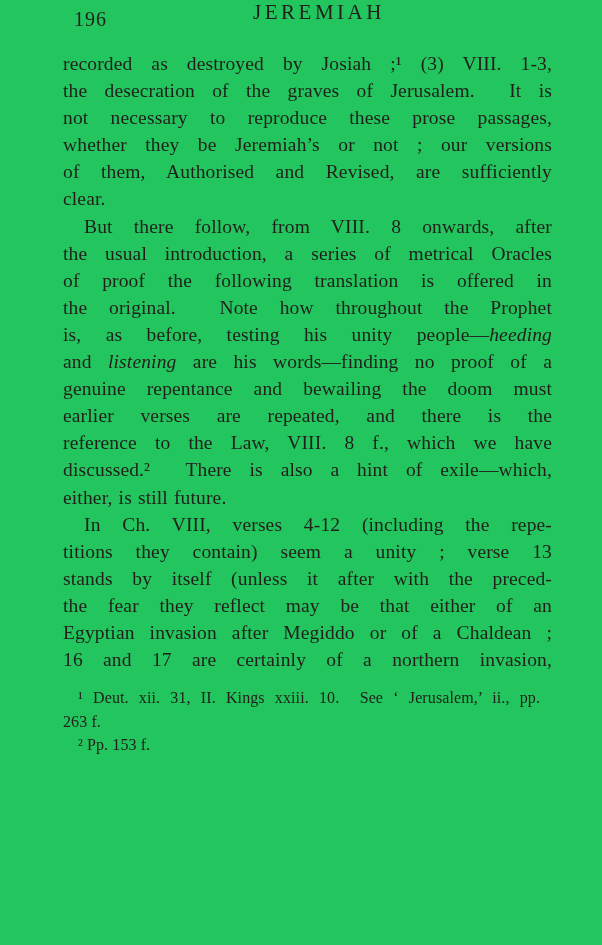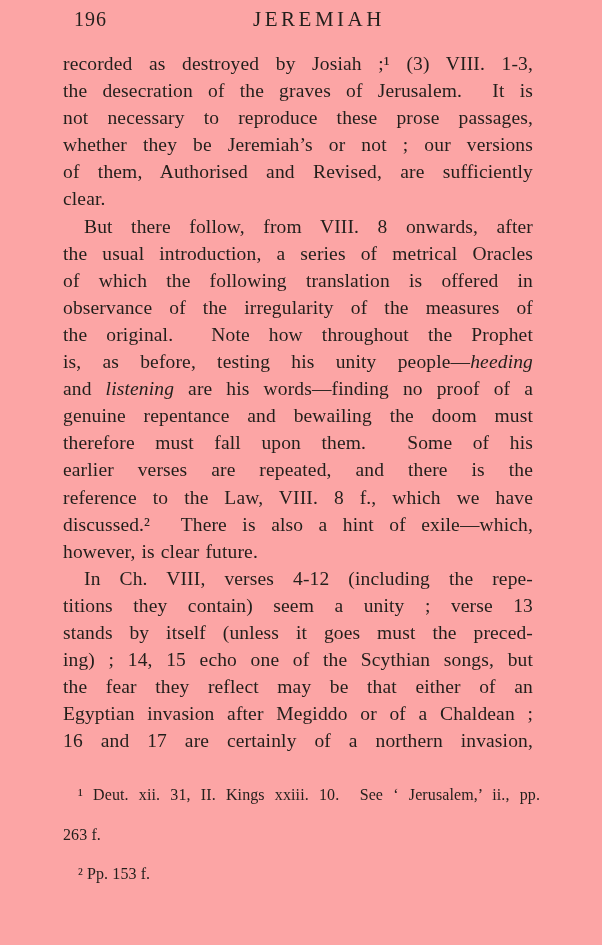--- a/index.html
+++ b/index.html
@@ -2,48 +2,48 @@
 <html><head>
 <meta charset="utf-8">
 <style>
   html, body { margin: 0; padding: 0; }
   body { background: #fcfbf8; }
 
   .page {
     position: relative;
     width: 602px;
     height: 945px;
-    background: #fca5a5;
+    background: #22c55e;
     font-family: "Liberation Serif", serif;
     color: #221f1b;
     box-sizing: border-box;
     overflow: hidden;
   }
 
   .page-header {
     position: relative;
     height: 32px;
     padding: 8px 62px 0 74px;
   }
   .page-number {
     font-size: 20px;
     letter-spacing: 1px;
   }
   .running-title {
     position: absolute;
-    top: 7px;
+    top: 0;
     left: calc(50% + 18px);
     transform: translateX(-50%);
     font-size: 21px;
     letter-spacing: 3.5px;
     white-space: nowrap;
   }
 
   .body-text {
-    padding: 10px 69px 0 63px;
+    padding: 10px 50px 0 63px;
   }
   .para { margin: 0; }
   .line {
     font-size: 19.5px;
     line-height: 27.1px;
     height: 27.1px;
     text-align: justify;
     text-align-last: justify;
     letter-spacing: 0.15px;
     word-spacing: 1px;
@@ -58,21 +58,20 @@
     padding: 13px 62px 0 63px;
   }
   .fn-line {
     font-size: 16px;
     line-height: 23.5px;
     height: 23.5px;
     text-align: justify;
     text-align-last: justify;
     letter-spacing: 0.1px;
     overflow: hidden;
-    margin-top: 16px;
   }
   .fn-line.endline { text-align-last: left; }
   .fn-line.indent { text-indent: 15px; }
 </style>
 </head>
 <body>
 
 <div class="page">
 
   <div class="page-header">
@@ -85,37 +84,34 @@
         <div class="line"><span>recorded as destroyed by Josiah ;¹ (3) VIII. 1-3,</span></div>
         <div class="line"><span>the desecration of the graves of Jerusalem.&nbsp; It is</span></div>
         <div class="line"><span>not necessary to reproduce these prose passages,</span></div>
         <div class="line"><span>whether they be Jeremiah’s or not ; our versions</span></div>
         <div class="line"><span>of them, Authorised and Revised, are sufficiently</span></div>
         <div class="line endline"><span>clear.</span></div>
       </div>
       <div class="para">
         <div class="line indent"><span>But there follow, from VIII. 8 onwards, after</span></div>
         <div class="line"><span>the usual introduction, a series of metrical Oracles</span></div>
-        <div class="line"><span>of which the following translation is offered in</span></div>
-        <div class="line"><span>observance of the irregularity of the measures of</span></div>
+        <div class="line"><span>of proof the following translation is offered in</span></div>
         <div class="line"><span>the original.&nbsp; Note how throughout the Prophet</span></div>
         <div class="line"><span>is, as before, testing his unity people—</span><span class="it">heeding</span></div>
         <div class="line"><span>and </span><span class="it">listening</span><span> are his words—finding no proof of a</span></div>
         <div class="line"><span>genuine repentance and bewailing the doom must</span></div>
-        <div class="line"><span>therefore must fall upon them.&nbsp; Some of his</span></div>
         <div class="line"><span>earlier verses are repeated, and there is the</span></div>
         <div class="line"><span>reference to the Law, VIII. 8 f., which we have</span></div>
         <div class="line"><span>discussed.²&nbsp; There is also a hint of exile—which,</span></div>
-        <div class="line endline"><span>however, is clear future.</span></div>
+        <div class="line endline"><span>either, is still future.</span></div>
       </div>
       <div class="para">
         <div class="line indent"><span>In Ch. VIII, verses 4-12 (including the repe-</span></div>
         <div class="line"><span>titions they contain) seem a unity ; verse 13</span></div>
-        <div class="line"><span>stands by itself (unless it goes must the preced-</span></div>
-        <div class="line"><span>ing) ; 14, 15 echo one of the Scythian songs, but</span></div>
+        <div class="line"><span>stands by itself (unless it after with the preced-</span></div>
         <div class="line"><span>the fear they reflect may be that either of an</span></div>
         <div class="line"><span>Egyptian invasion after Megiddo or of a Chaldean ;</span></div>
         <div class="line"><span>16 and 17 are certainly of a northern invasion,</span></div>
       </div>
     </div>
 
   <div class="footnotes">
       <div class="fn-line indent">¹ Deut. xii. 31, II. Kings xxiii. 10.&nbsp; See ‘ Jerusalem,’ ii., pp.</div>
       <div class="fn-line endline">263 f.</div>
       <div class="fn-line indent endline">² Pp. 153 f.</div>

